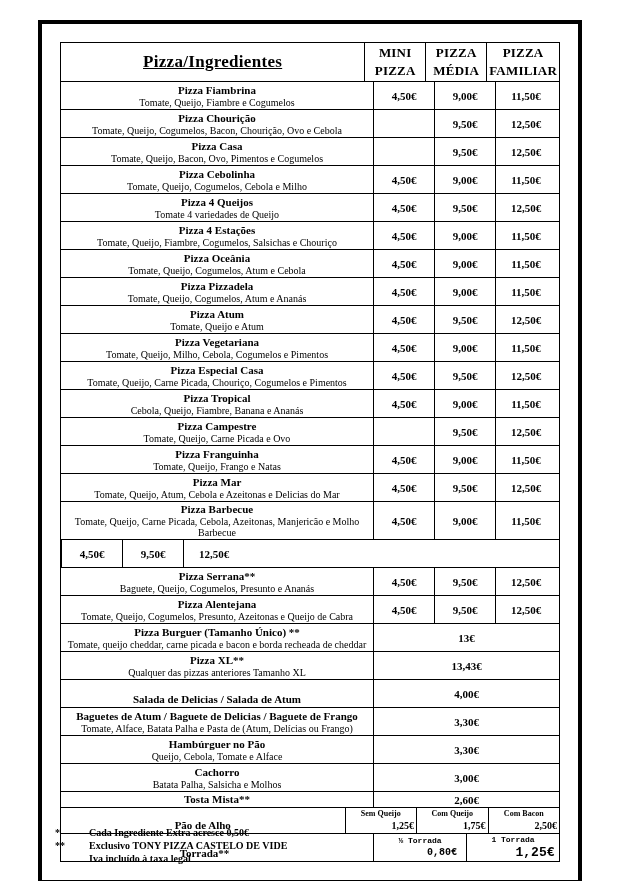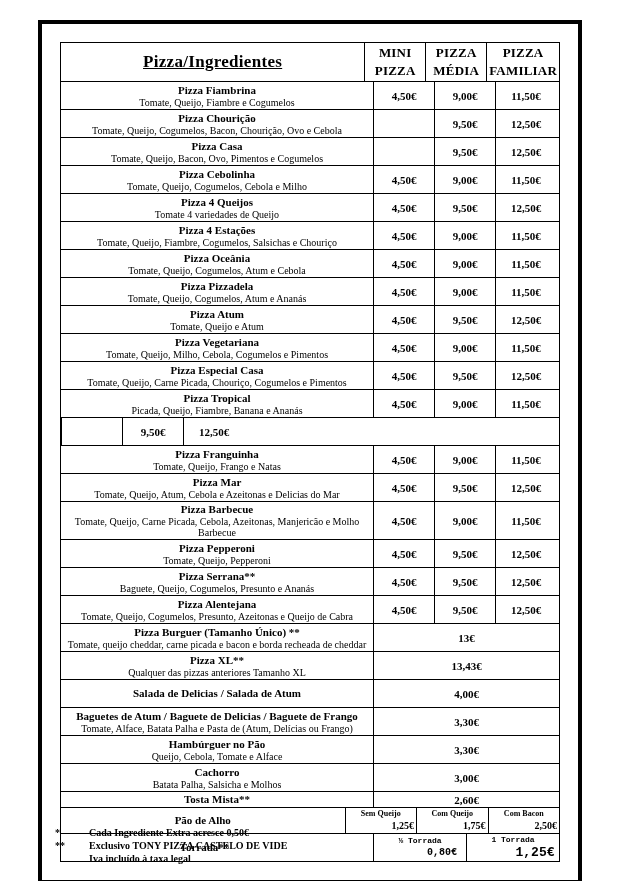--- a/index.html
+++ b/index.html
@@ -9,21 +9,21 @@
   }
   .table-wrap{
     position:absolute;left:38px;top:20px;width:544px;
     border:4px solid #000;padding:18px;box-sizing:border-box;background:#fff;
   }
   .inner{border:1px solid #000;}
   .row{display:flex;align-items:stretch;border-bottom:1px solid #000;}
   .row:last-child{border-bottom:none;gap:25px;}
   .name-cell{
     flex:1 1 auto;min-width:0;display:flex;flex-direction:column;
-    justify-content:center;text-align:center;padding:1px 2px;box-sizing:border-box;
+    justify-content:flex-end;text-align:center;padding:1px 2px;box-sizing:border-box;
   }
   .price-area{flex:0 0 186px;display:flex;align-items:stretch;}
   .pcell{
     border-left:1px solid #000;display:flex;flex-direction:column;
     justify-content:center;align-items:center;text-align:center;
     font-weight:bold;font-size:11px;box-sizing:border-box;padding:1px 2px;
   }
   .pcell.third{flex:0 0 61px;}
   .pcell.span{flex:1 1 auto;}
   .pcell.half{flex:1 1 50%;font-family:Liberation Mono, monospace;}
@@ -178,29 +178,33 @@
             </div>
             <div class="price-area">
               <div class="pcell third">4,50€</div>
               <div class="pcell third">9,50€</div>
               <div class="pcell third">12,50€</div>
             </div>
           </div>
           <div class="row menu-row">
             <div class="name-cell">
               <div class="dish-name">Pizza Tropical</div>
-              <div class="dish-ingredients">Picada, Queijo, Fiambre, Banana e Ananás</div>
-            </div>
-            <div class="price-area">
-              <div class="pcell third">4,50€</div>
-              <div class="pcell third">9,00€</div>
-              <div class="pcell third">11,50€</div>
-            </div>
-          </div>
-          <div class="row menu-row">
+              <div class="dish-ingredients">Cebola, Queijo, Fiambre, Banana e Ananás</div>
+            </div>
+            <div class="price-area">
+              <div class="pcell third">4,50€</div>
+              <div class="pcell third">9,00€</div>
+              <div class="pcell third">11,50€</div>
+            </div>
+          </div>
+          <div class="row menu-row">
+            <div class="name-cell">
+              <div class="dish-name">Pizza Campestre</div>
+              <div class="dish-ingredients">Tomate, Queijo, Carne Picada e Ovo</div>
+            </div>
             <div class="price-area">
               <div class="pcell third"></div>
               <div class="pcell third">9,50€</div>
               <div class="pcell third">12,50€</div>
             </div>
           </div>
           <div class="row menu-row">
             <div class="name-cell">
               <div class="dish-name">Pizza Franguinha</div>
               <div class="dish-ingredients">Tomate, Queijo, Frango e Natas</div>
@@ -227,24 +231,20 @@
               <div class="dish-name">Pizza Barbecue</div>
               <div class="dish-ingredients">Tomate, Queijo, Carne Picada, Cebola, Azeitonas, Manjericão e Molho Barbecue</div>
             </div>
             <div class="price-area">
               <div class="pcell third">4,50€</div>
               <div class="pcell third">9,00€</div>
               <div class="pcell third">11,50€</div>
             </div>
           </div>
           <div class="row menu-row">
-            <div class="name-cell">
-              <div class="dish-name">Pizza Pepperoni</div>
-              <div class="dish-ingredients">Tomate, Queijo, Pepperoni</div>
-            </div>
             <div class="price-area">
               <div class="pcell third">4,50€</div>
               <div class="pcell third">9,50€</div>
               <div class="pcell third">12,50€</div>
             </div>
           </div>
           <div class="row menu-row">
             <div class="name-cell">
               <div class="dish-name">Pizza Serrana**</div>
               <div class="dish-ingredients">Baguete, Queijo, Cogumelos, Presunto e Ananás</div>

